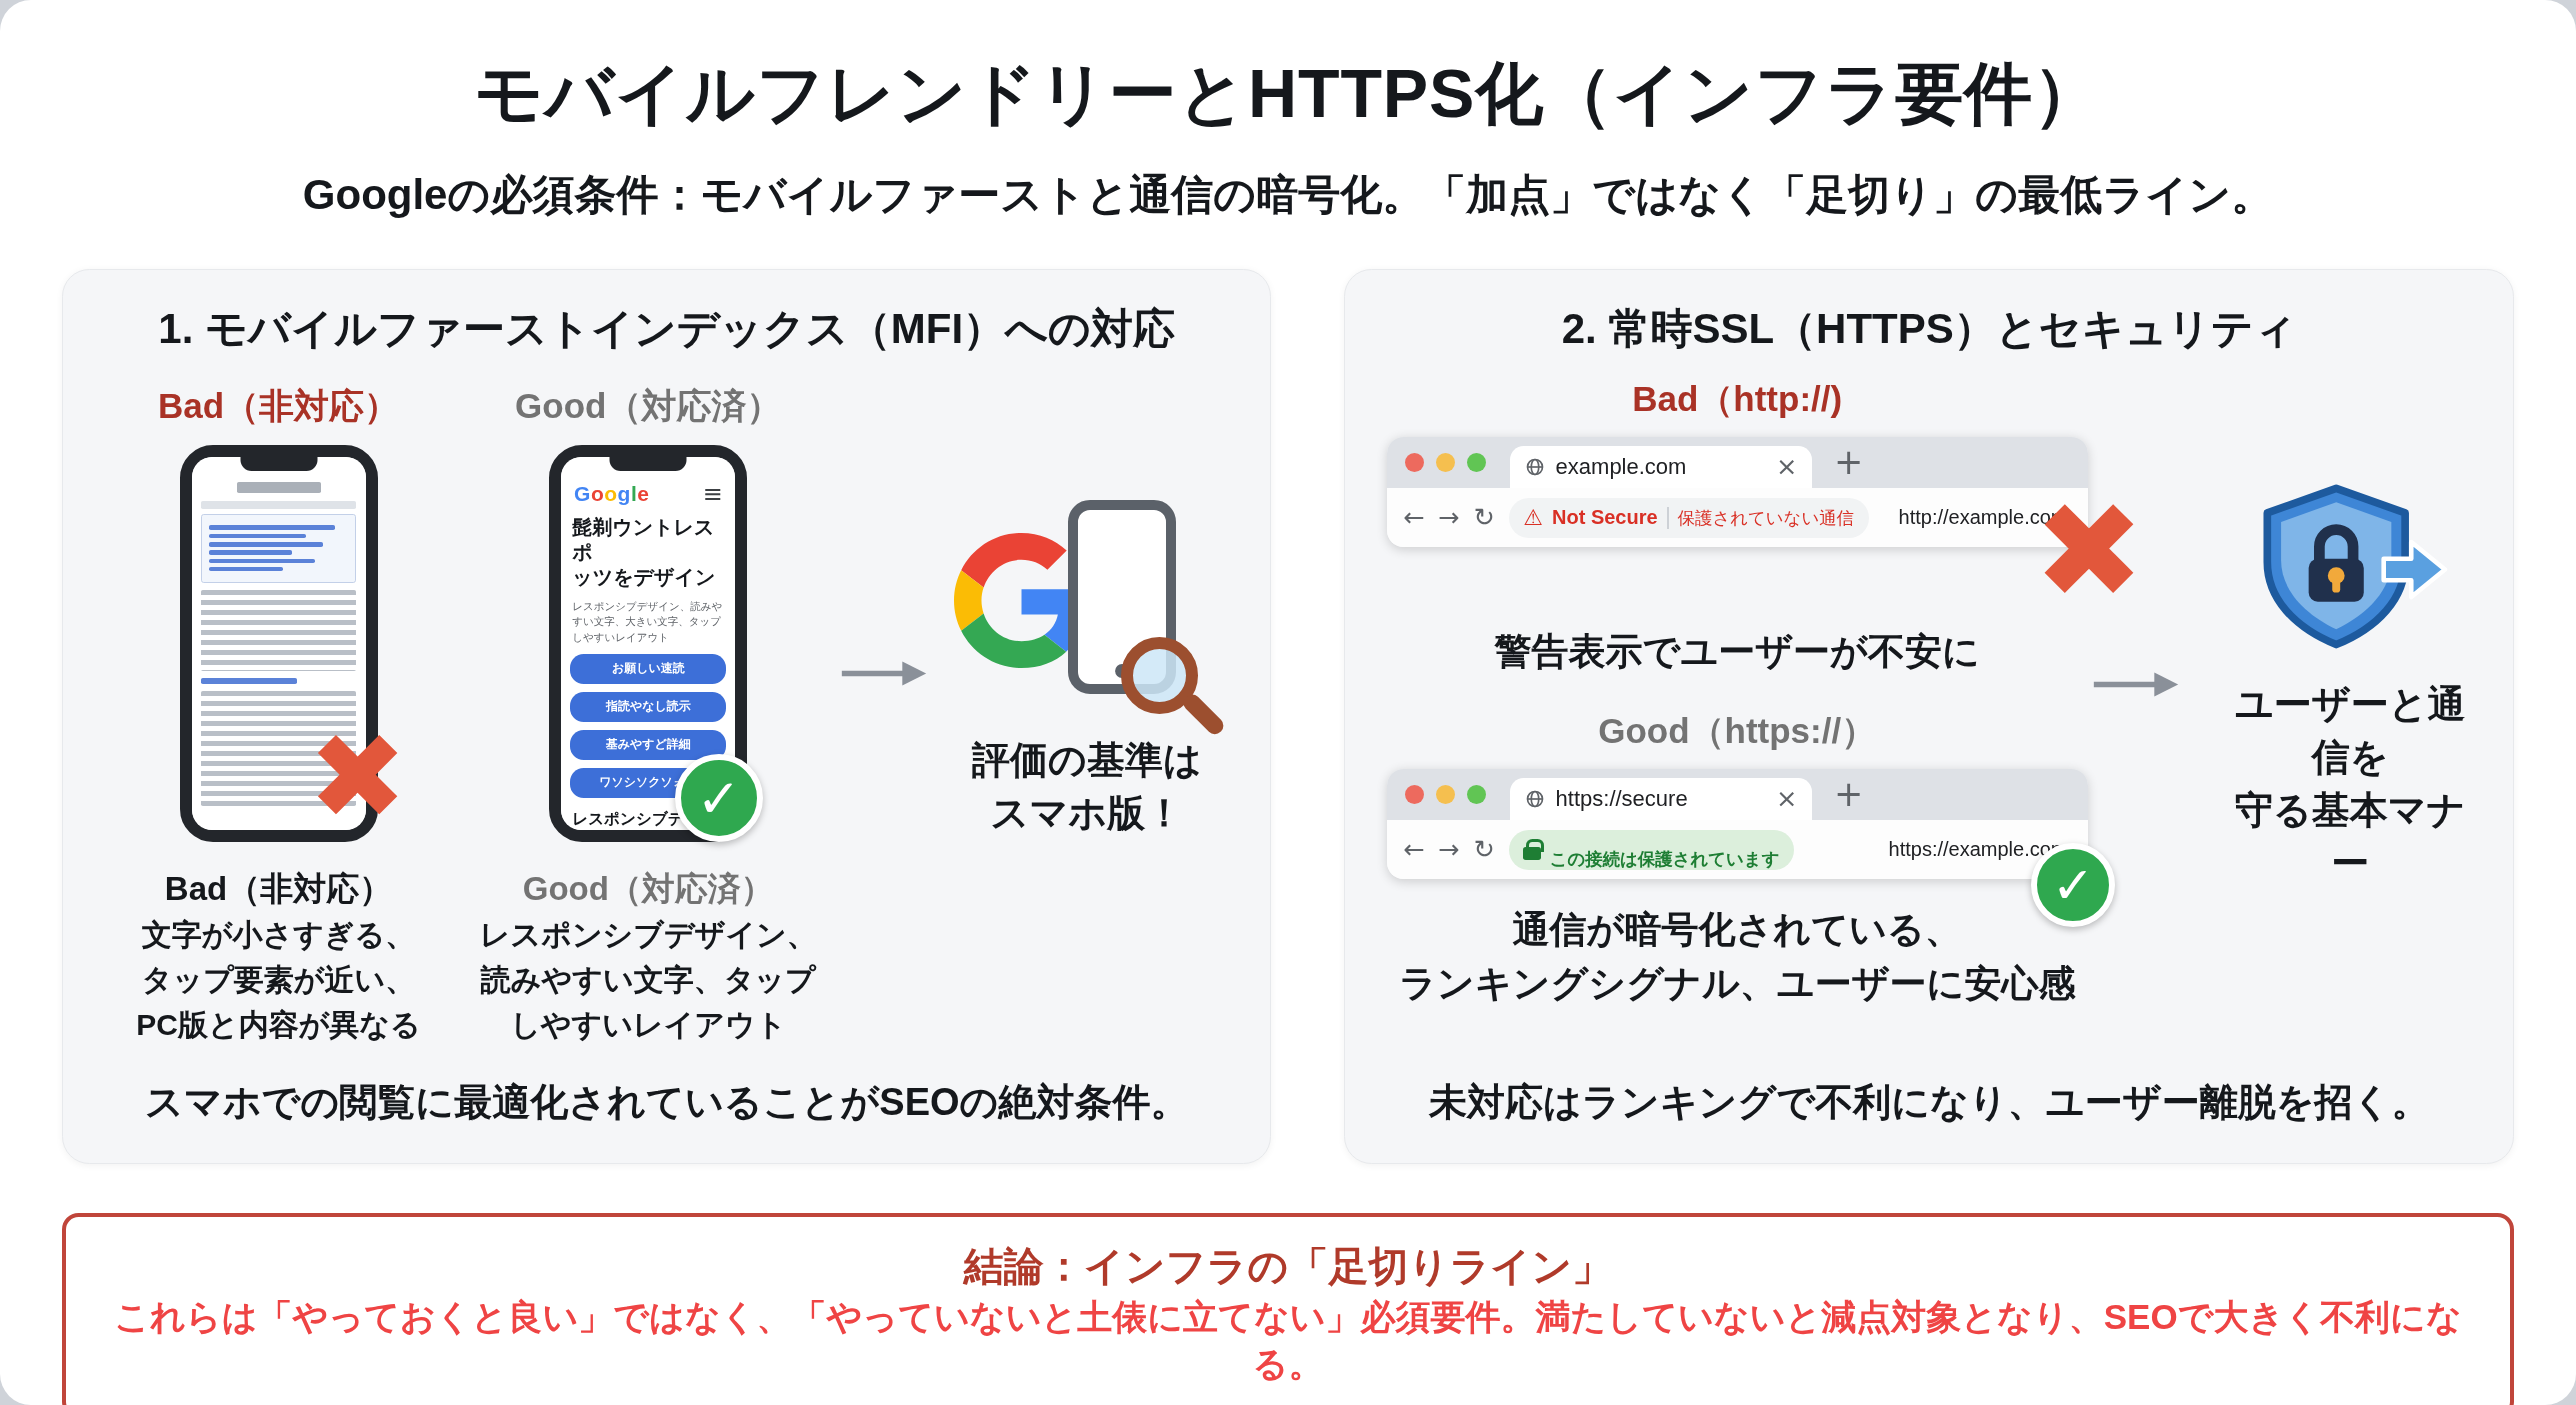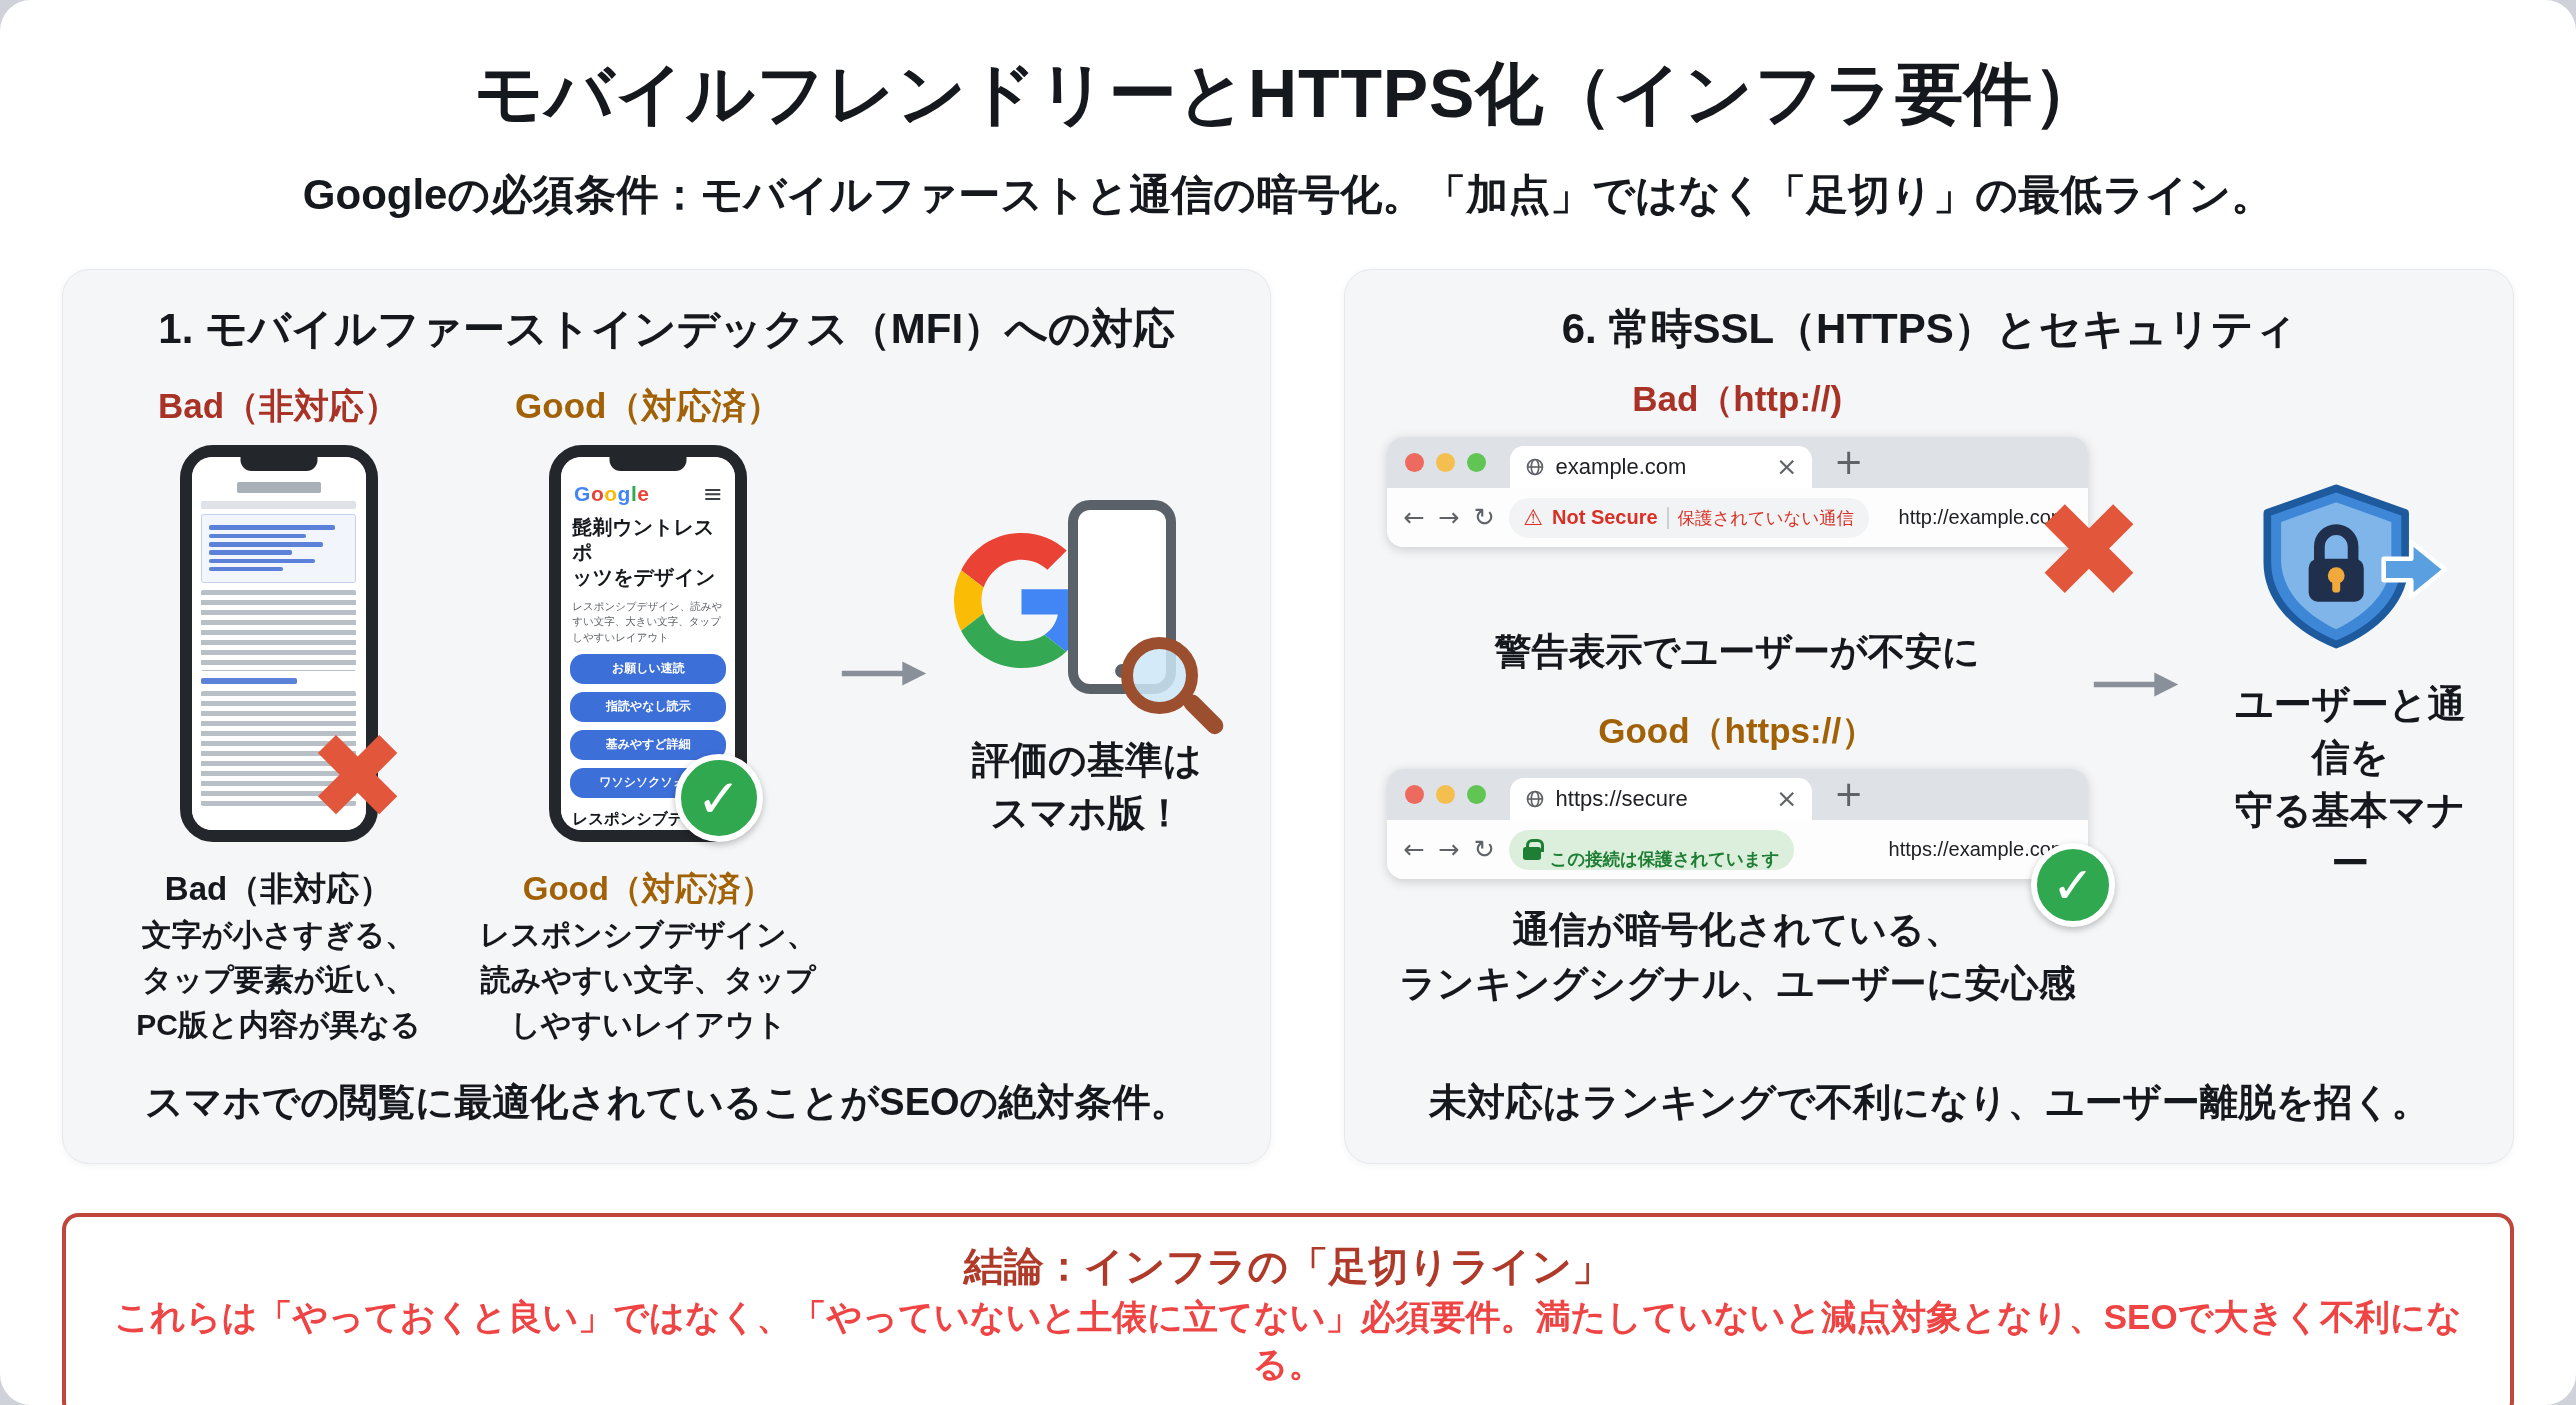--- a/index.html
+++ b/index.html
@@ -24,21 +24,21 @@
   .cards { display:flex; gap:73px; margin-top:46px; height:895px; }
   .card {
     flex:1; background:#f5f6f8; border:1.8px solid #e7e9ec; border-radius:27.4px;
     padding:31px 37px 35px; display:flex; flex-direction:column;
     box-shadow:0 1.8px 7.3px rgba(0,0,0,.05);
   }
   .card-heading { text-align:center; font-size:42px; font-weight:800; }
   .card-footer { margin-top:auto; text-align:center; font-size:38px; font-weight:800; padding-top:16.5px; }
 
   .bad-text  { color:#A93226; }
-  .good-text { color:#a16207; }
+  .good-text { color:#737373; }
   .col-label { font-size:35px; font-weight:800; text-align:center; margin-bottom:14.6px; }
 
   .icon-glyph { font-family:"DejaVu Sans",sans-serif; }
 
   
   .mfi-body { display:flex; justify-content:center; gap:12.8px; margin-top:25.6px; align-items:flex-start; }
   .phone-col { width:357px; display:flex; flex-direction:column; align-items:center; }
 
   .phone {
     position:relative; width:198px; height:397px; background:#ffffff;
@@ -275,21 +275,21 @@
             <span>評価の基準は</span><br>
             <span>スマホ版！</span>
           </div>
         </div>
       </div>
 
       <div class="card-footer">スマホでの閲覧に最適化されていることがSEOの絶対条件。</div>
     </section>
 
     <section class="card">
-      <h2 class="card-heading">6. 常時SSL（HTTPS）とセキュリティ</h2>
+      <h2 class="card-heading">2. 常時SSL（HTTPS）とセキュリティ</h2>
 
       <div class="ssl-body">
         <div class="ssl-left">
 
           <div class="col-label bad-text">Bad（http://)</div>
 
           <div class="browser">
             <div class="tabbar">
               <div class="lights">
                 <span class="light red"></span>

